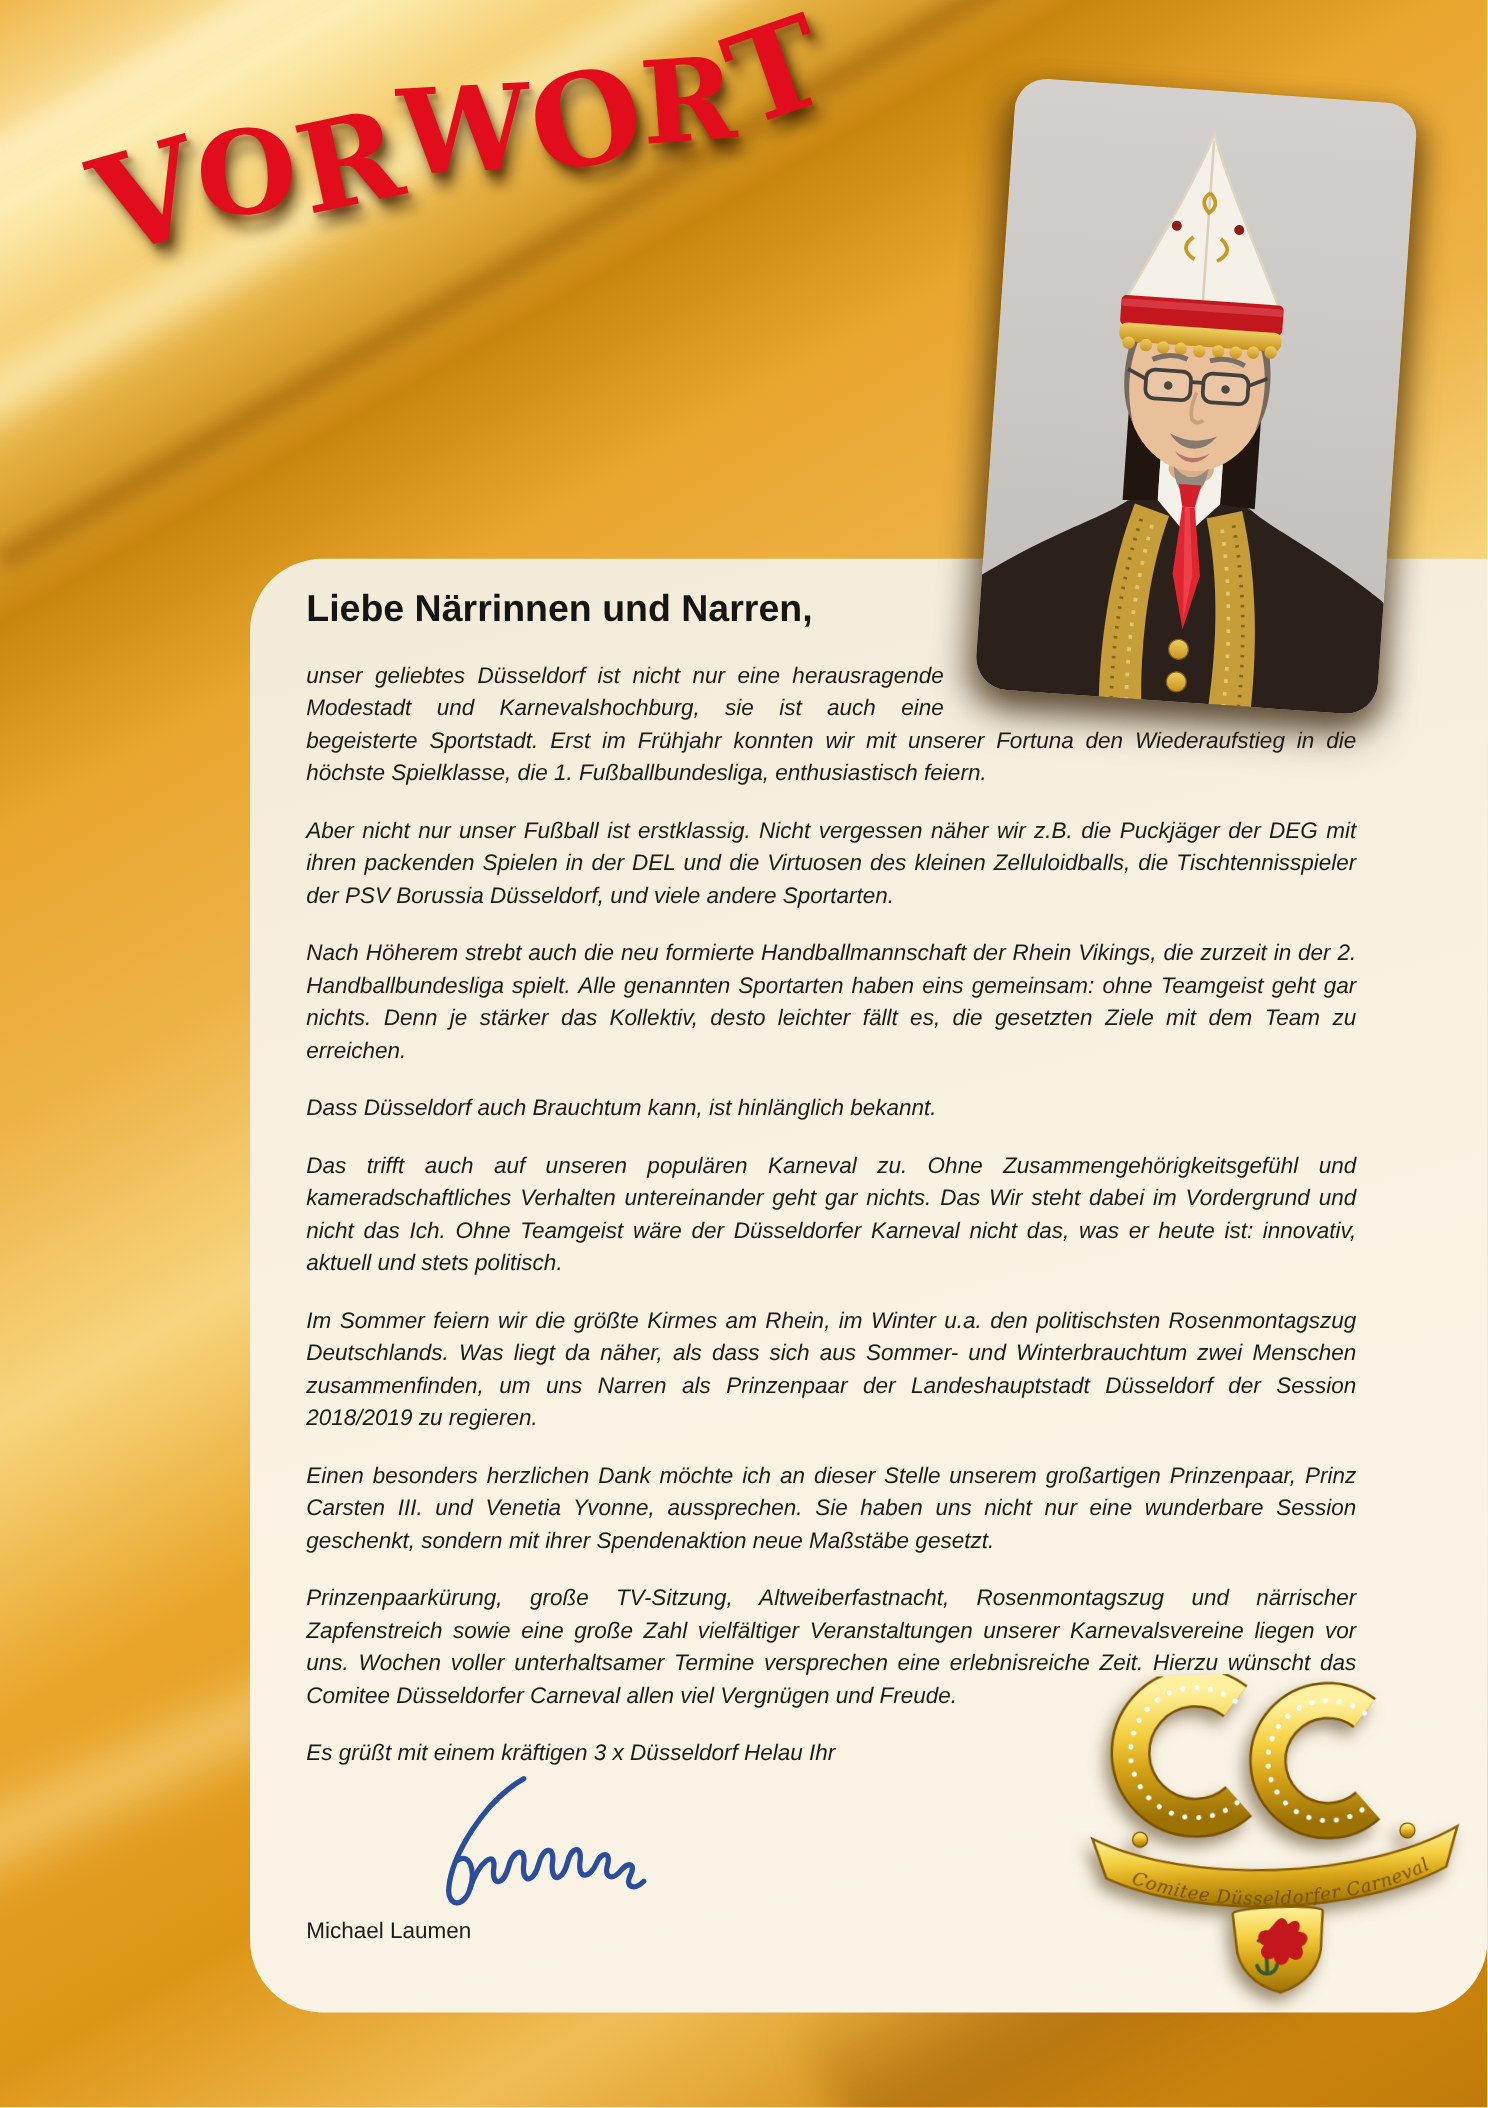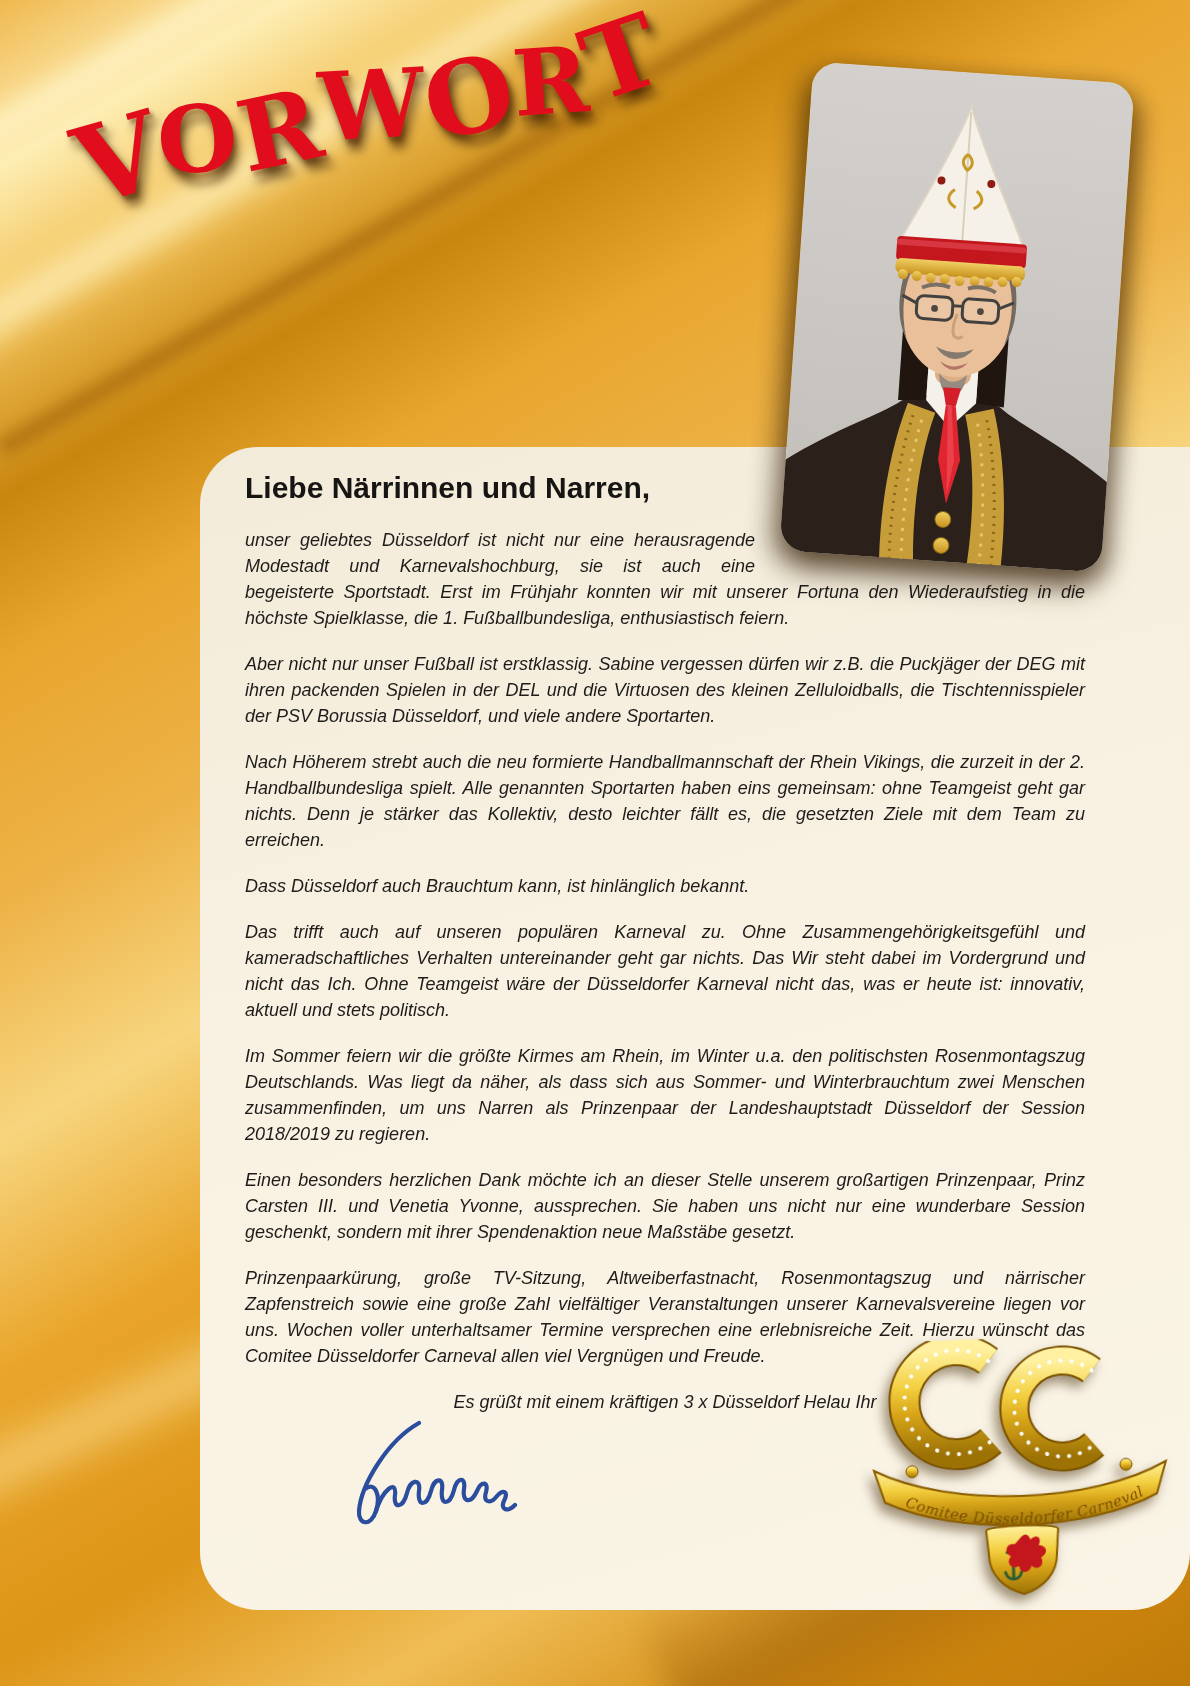--- a/index.html
+++ b/index.html
@@ -34,21 +34,21 @@
 
   .panel{
     position:absolute;left:200px;top:447px;right:0;bottom:76px;z-index:2;
     border-radius:58px 0 58px 58px;
     background:linear-gradient(165deg,#f2ebd9 0%,#f9f2e3 45%,#faf4e6 100%);
     padding:24px 105px 16px 45px;box-sizing:border-box;color:#1d1c1a;
   }
   .photo-spacer{float:right;width:330px;height:104px;}
   .salutation{font-size:30px;font-weight:bold;margin:0 0 22px;color:#161513;}
   .panel p{font-size:18px;line-height:26px;text-align:justify;margin:0 0 20px;font-style:italic;}
-  .panel p.closing{text-align:center;margin:0 0 4px;}
+  .panel p.closing{text-align:left;margin:0 0 4px;}
   .signature{display:block;margin:4px 0 0 86px;}
   .sig-block{font-size:18px;line-height:27px;}
 
   .emblem{position:absolute;right:14px;bottom:12px;z-index:2;
     filter:drop-shadow(-5px 7px 6px rgba(70,45,10,.5));transform:rotate(-2deg);}
 
   .photo{
     position:absolute;left:796px;top:72px;width:322px;height:490px;z-index:4;margin:0;
     transform:rotate(4deg);border-radius:26px;overflow:hidden;
     box-shadow:0 18px 30px rgba(50,28,4,.5), -10px 10px 24px rgba(50,28,4,.35), 10px 8px 20px rgba(50,28,4,.3);
@@ -65,37 +65,38 @@
   <div class="band band-dark-fold"></div>
   <div class="band band-bright-low"></div>
   <div class="band band-dark-bottom"></div>
 
   <h1 class="title"><span style="transform: rotate(-7deg) translateY(10px); font-size: 112%;">V</span><span style="transform: rotate(5deg) translateY(-2px); font-size: 96%;">O</span><span style="transform: rotate(-3deg) translateY(4px); font-size: 102%;">R</span><span style="transform: rotate(6deg) translateY(-8px); font-size: 98%;">W</span><span style="transform: rotate(-5deg) translateY(2px); font-size: 106%;">O</span><span style="transform: rotate(5deg) translateY(-4px); font-size: 95%;">R</span><span style="transform: rotate(-10deg) translateY(-14px); font-size: 104%;">T</span></h1>
 
   <section class="panel">
     <div class="photo-spacer"></div>
     <h2 class="salutation">Liebe Närrinnen und Narren,</h2>
     <p>unser geliebtes Düsseldorf ist nicht nur eine herausragende Modestadt und Karnevalshochburg, sie ist auch eine begeisterte Sportstadt. Erst im Frühjahr konnten wir mit unserer Fortuna den Wiederaufstieg in die höchste Spielklasse, die 1. Fußballbundesliga, enthusiastisch feiern.</p>
-    <p>Aber nicht nur unser Fußball ist erstklassig. Sabine vergessen dürfen wir z.B. die Puckjäger der DEG mit ihren packenden Spielen in der DEL und die Virtuosen des kleinen Zelluloidballs, die Tischtennisspieler der PSV Borussia Düsseldorf, und viele andere Sportarten.</p>
+    <p>Aber nicht nur unser Fußball ist erstklassig. Nicht vergessen näher wir z.B. die Puckjäger der DEG mit ihren packenden Spielen in der DEL und die Virtuosen des kleinen Zelluloidballs, die Tischtennisspieler der PSV Borussia Düsseldorf, und viele andere Sportarten.</p>
     <p>Nach Höherem strebt auch die neu formierte Handballmannschaft der Rhein Vikings, die zurzeit in der 2. Handballbundesliga spielt. Alle genannten Sportarten haben eins gemeinsam: ohne Teamgeist geht gar nichts. Denn je stärker das Kollektiv, desto leichter fällt es, die gesetzten Ziele mit dem Team zu erreichen.</p>
     <p>Dass Düsseldorf auch Brauchtum kann, ist hinlänglich bekannt.</p>
     <p>Das trifft auch auf unseren populären Karneval zu. Ohne Zusammengehörigkeitsgefühl und kameradschaftliches Verhalten untereinander geht gar nichts. Das Wir steht dabei im Vordergrund und nicht das Ich. Ohne Teamgeist wäre der Düsseldorfer Karneval nicht das, was er heute ist: innovativ, aktuell und stets politisch.</p>
     <p>Im Sommer feiern wir die größte Kirmes am Rhein, im Winter u.a. den politischsten Rosenmontagszug Deutschlands. Was liegt da näher, als dass sich aus Sommer- und Winterbrauchtum zwei Menschen zusammenfinden, um uns Narren als Prinzenpaar der Landeshauptstadt Düsseldorf der Session 2018/2019 zu regieren.</p>
     <p>Einen besonders herzlichen Dank möchte ich an dieser Stelle unserem großartigen Prinzenpaar, Prinz Carsten III. und Venetia Yvonne, aussprechen. Sie haben uns nicht nur eine wunderbare Session geschenkt, sondern mit ihrer Spendenaktion neue Maßstäbe gesetzt.</p>
     <p>Prinzenpaarkürung, große TV-Sitzung, Altweiberfastnacht, Rosenmontagszug und närrischer Zapfenstreich sowie eine große Zahl vielfältiger Veranstaltungen unserer Karnevalsvereine liegen vor uns. Wochen voller unterhaltsamer Termine versprechen eine erlebnisreiche Zeit. Hierzu wünscht das Comitee Düsseldorfer Carneval allen viel Vergnügen und Freude.</p>
     <p class="closing">Es grüßt mit einem kräftigen 3 x Düsseldorf Helau Ihr</p>
 
     <svg class="signature" width="190" height="112" viewBox="0 0 190 112" aria-hidden="true">
       <g fill="none" stroke="#2b4d9e" stroke-width="4.2" stroke-linecap="round" stroke-linejoin="round">
         <path d="M88,4 C56,22 30,66 28,92 C27,106 40,108 45,92 C50,76 44,62 34,70"></path>
         <path d="M45,92 C52,70 66,60 64,76 C62,90 72,90 76,74 C79,61 90,58 88,72 C86,88 96,88 100,72 C103,59 113,57 111,71 C109,87 119,87 123,71 C126,58 135,57 133,70 C131,84 140,85 146,72 C150,62 158,62 155,73 C152,83 159,86 166,77 C172,70 178,72 173,82 C169,90 176,94 184,86"></path>
       </g>
     </svg>
 
     <div class="sig-block">
+      <div>Michael Laumen</div>
     </div>
 
     <svg class="emblem" width="312" height="260" viewBox="0 0 312 260" aria-hidden="true">
       <defs>
         <linearGradient id="gold" x1="0" y1="0" x2="0" y2="1">
           <stop offset="0" stop-color="#fff1a0"></stop>
             <stop offset="0.35" stop-color="#f3cf3f"></stop>
           <stop offset="0.6" stop-color="#d8a519"></stop>
             <stop offset="1" stop-color="#9c7205"></stop>
         </linearGradient>

